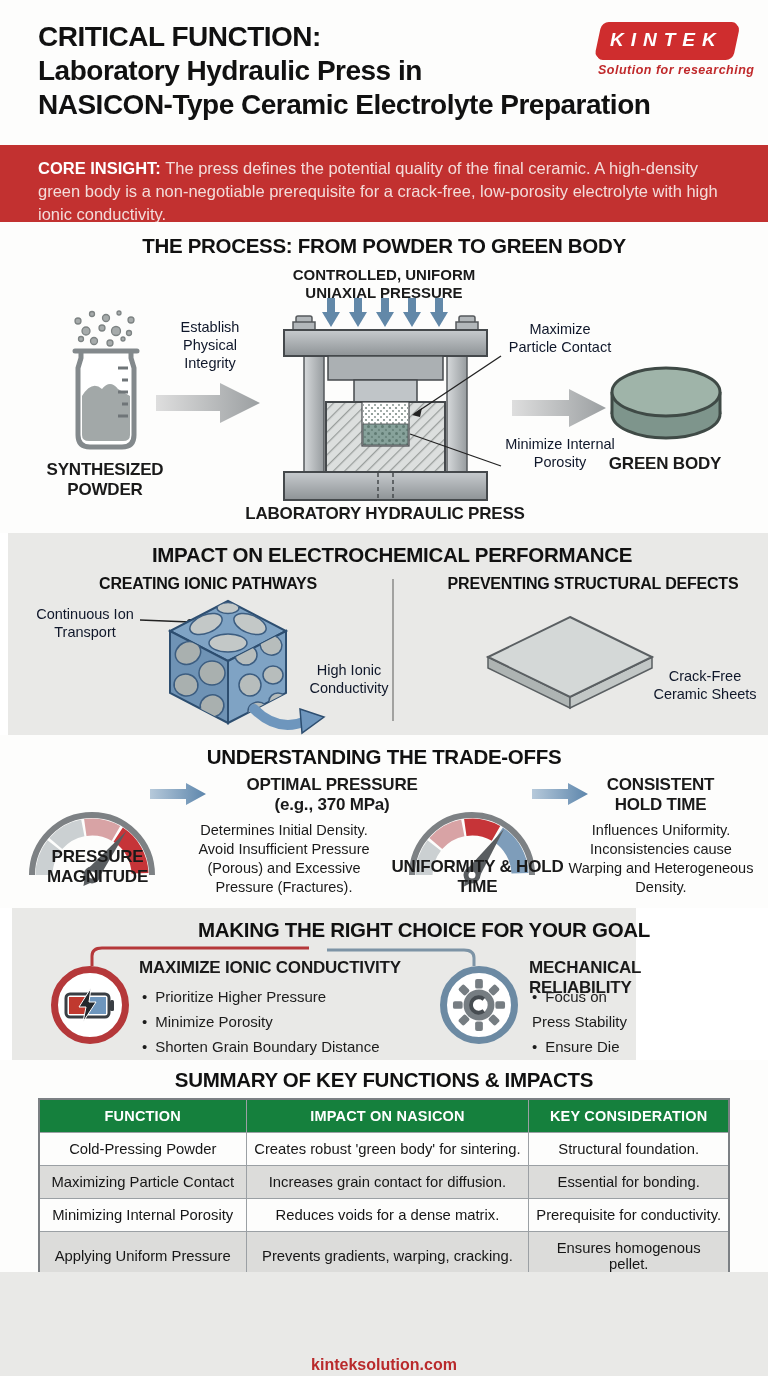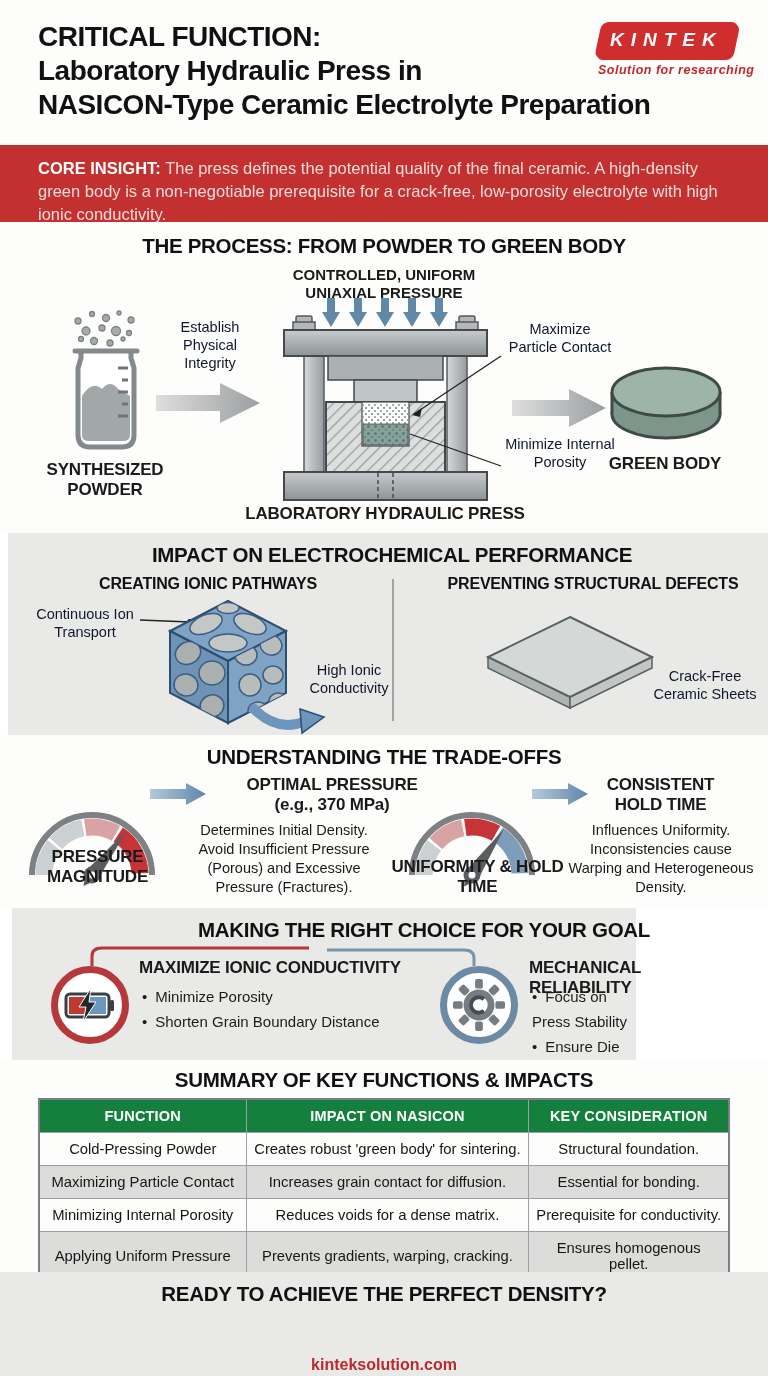--- a/index.html
+++ b/index.html
@@ -365,20 +365,21 @@
       <svg width="52" height="36" viewBox="0 0 52 36">
         <rect x="2" y="7" width="43" height="23" rx="4" fill="#ffffff" stroke="#3a3f44" stroke-width="3"></rect>
         <rect x="5" y="10" width="18" height="17" fill="#c0392f"></rect>
         <rect x="23" y="10" width="19" height="17" fill="#6e96bd"></rect>
         <rect x="46" y="13" width="4" height="11" rx="1.5" fill="#3a3f44"></rect>
         <polygon points="27,1 15,20 22,20 19,35 32,15 25,15" fill="#23282d" stroke="#ffffff" stroke-width="1"></polygon>
       </svg>
     </div>
     <div class="goal-title" style="left:127px; top:50px;">MAXIMIZE IONIC CONDUCTIVITY</div>
     <ul class="goal-list" style="left:130px; top:76px;">
+      <li>Prioritize Higher Pressure</li>
       <li>Minimize Porosity</li>
       <li>Shorten Grain Boundary Distance</li>
     </ul>
 
     <div class="goal-circle blue">
       <svg width="54" height="54" viewBox="0 0 56 56">
         <g fill="#767d82">
           <rect x="24" y="1" width="8" height="10" rx="2"></rect>
           <rect x="24" y="45" width="8" height="10" rx="2"></rect>
           <rect x="1" y="24" width="10" height="8" rx="2"></rect>
@@ -435,17 +436,16 @@
         <tr class="alt">
           <td>Applying Uniform Pressure</td>
           <td>Prevents gradients, warping, cracking.</td>
           <td>Ensures homogenous pellet.</td>
         </tr>
       </tbody>
     </table>
   </div>
 
   <div class="footer">
-    <div class="h2" style="top:10px;">READY TO ACHIEVE THE PERFECT DENSITY?</div>
     <div class="website"><a href="#">kinteksolution.com</a></div>
   </div>
 
 </div>
 
 </body></html>

